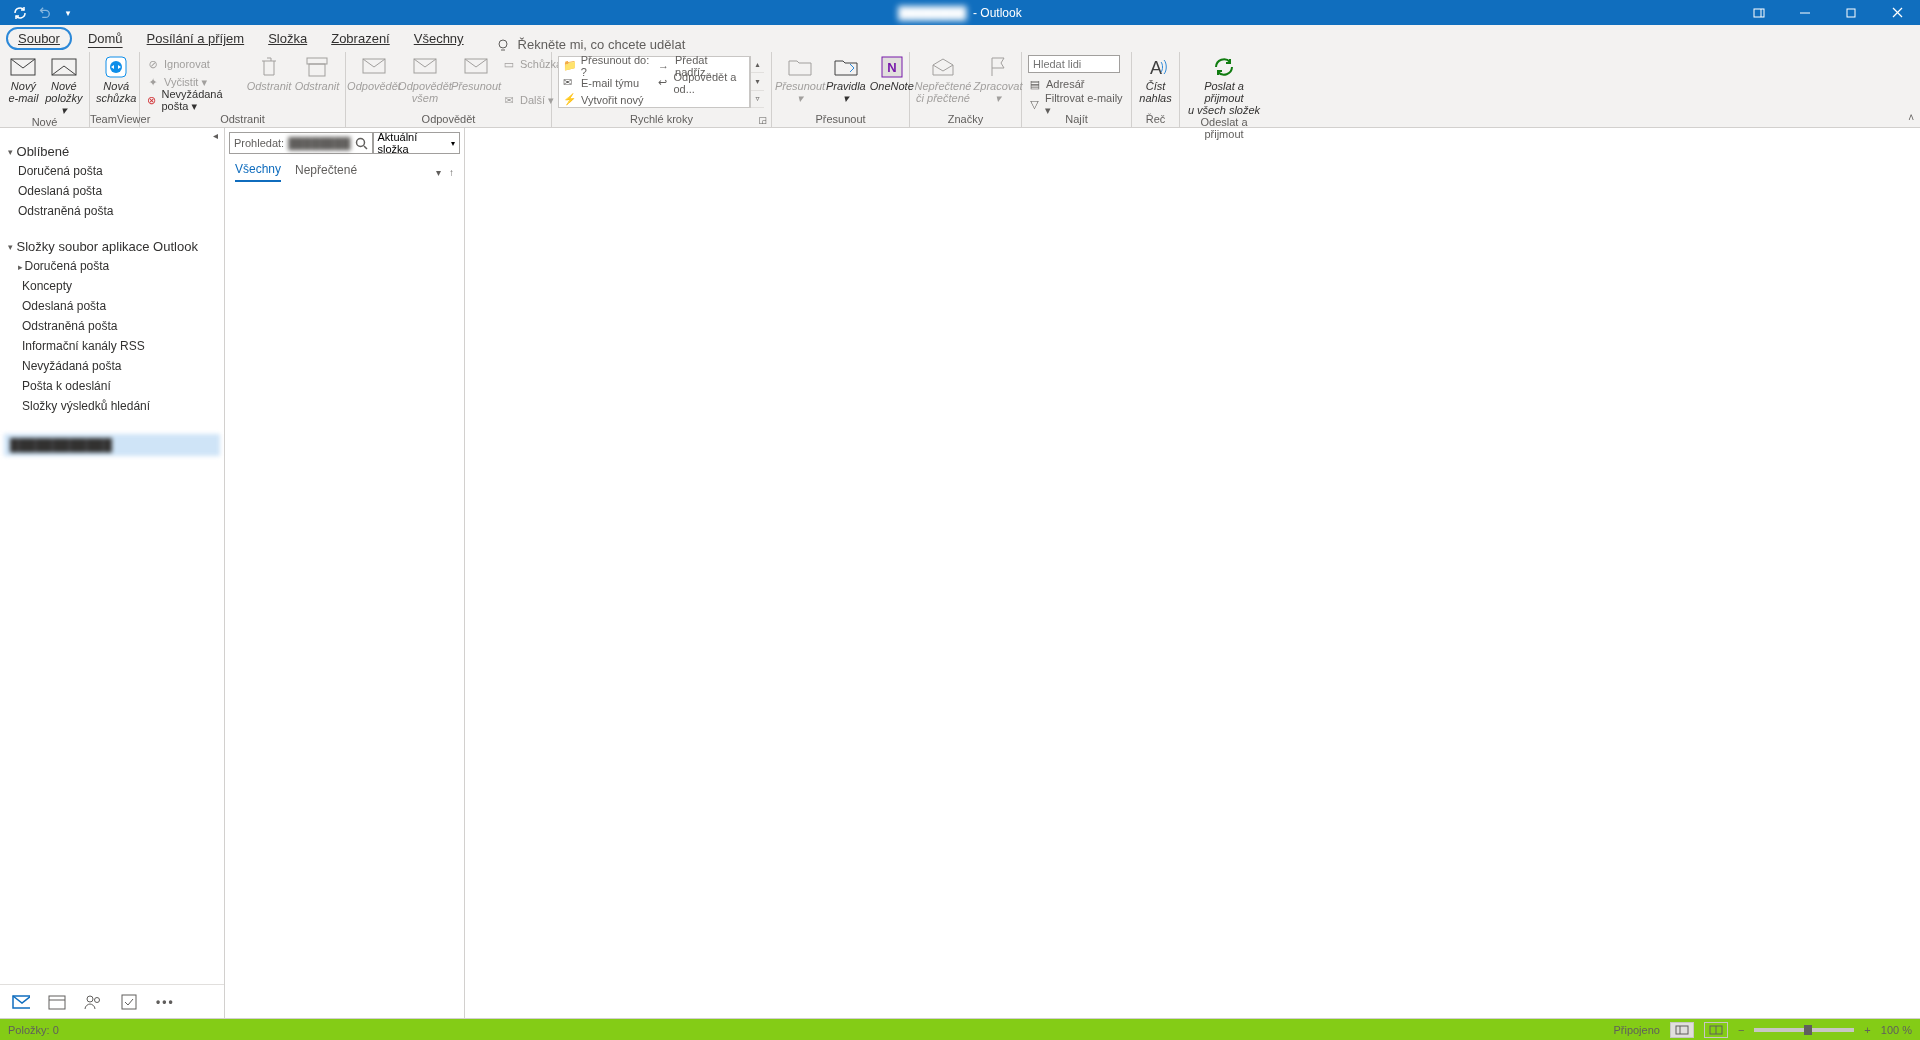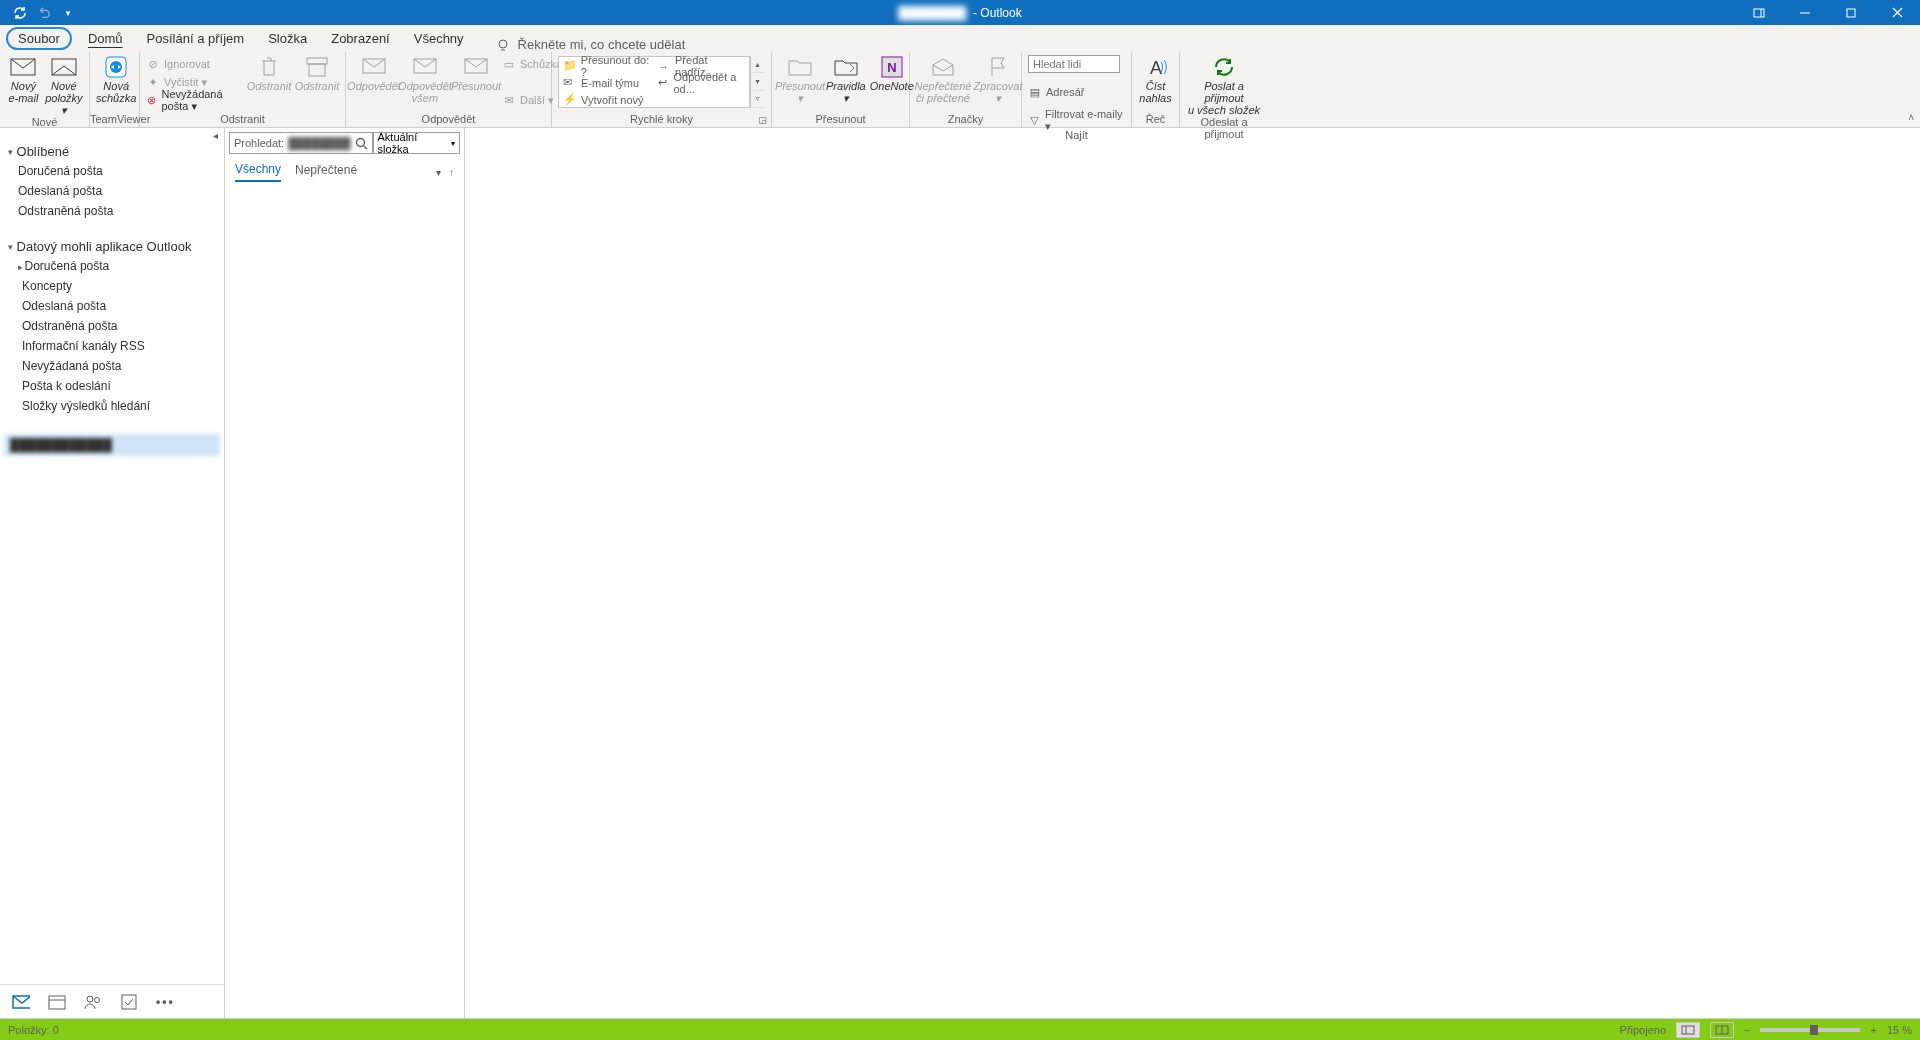--- a/index.html
+++ b/index.html
@@ -8,21 +8,21 @@
 
 .titlebar { height: 25px; background: #106ebe; display: flex; align-items: center; color: #fff; font-size: 12px; position: relative; }
 .titlebar .qat { display: flex; align-items: center; gap: 8px; padding-left: 12px; }
 .titlebar .qat .ico { width: 16px; height: 16px; display:flex; align-items:center; justify-content:center; }
 .titlebar .title-text { position: absolute; left: 50%; transform: translateX(-50%); }
 .titlebar .winctrls { margin-left: auto; display: flex; }
 .titlebar .winctrls .wbtn { width: 46px; height: 25px; display:flex; align-items:center; justify-content:center; }
 
 
 .tabs { height: 27px; background: #f3f2f1; border-bottom: 0; display:flex; align-items:flex-end; padding-left: 4px; gap: 0; font-size: 13px; color:#323130; }
-.tabs .tab { padding: 4px 12px 6px 12px; cursor:default; }
+.tabs .tab { padding: 4px 12px 6px 12px; cursor:default;text-decoration:underline; }
 .tabs .tab.file-tab { border: 2px solid #2b88d8; border-radius: 14px; padding: 2px 10px; margin: 2px 4px 2px 2px; }
 .tabs .tab.active { text-decoration: underline; text-underline-offset: 4px; }
 .tabs .tell-me { display:flex; align-items:center; gap:8px; margin-left: 20px; color:#605e5c; }
 .tabs .tell-me .bulb { width:14px; height:14px; }
 
 
 .ribbon { height: 76px; background: #f3f2f1; border-bottom: 1px solid #d2d0ce; display:flex; position:relative; }
 .group { border-right: 1px solid #d2d0ce; display:flex; flex-direction:column; }
 .group .body { flex:1; display:flex; align-items:flex-start; padding: 2px 6px 0 6px; gap:4px; }
 .group .label { text-align:center; font-size: 11px; color:#605e5c; padding-bottom: 2px; position:relative; }
@@ -377,21 +377,21 @@
             </svg>
           </span>
         <span class="lbl"><span>Zpracovat</span><br>▾</span>
       </div>
     </div>
     <div class="label">Značky</div>
   </div>
 
   <div class="group" style="width:110px">
     <div class="body">
-      <div class="stack" style="gap:10px">
+      <div class="stack" style="gap:2px">
         <input class="find-input" placeholder="Hledat lidi" style="">
         <div class="small-row">
             <span class="ico">▤</span>
             <span>Adresář</span>
           </div>
         <div class="small-row">
             <span class="ico">▽</span>
             <span>Filtrovat e-maily ▾</span>
           </div>
       </div>
@@ -443,21 +443,21 @@
           <span class="chev">▾</span>
           <span>Oblíbené</span>
         </div>
       <div class="fp-item">Doručená pošta</div>
       <div class="fp-item">Odeslaná pošta</div>
       <div class="fp-item">Odstraněná pošta</div>
 
       <div style="height:16px"></div>
       <div class="fp-section-h">
           <span class="chev">▾</span>
-          <span>Datový mohli aplikace Outlook</span>
+          <span>Složky soubor aplikace Outlook</span>
         </div>
       <div class="fp-item"><span class="chev">▸</span><span>Doručená pošta</span></div>
       <div class="fp-item sub">Koncepty</div>
       <div class="fp-item sub">Odeslaná pošta</div>
       <div class="fp-item sub">Odstraněná pošta</div>
       <div class="fp-item sub">Informační kanály RSS</div>
       <div class="fp-item sub">Nevyžádaná pošta</div>
       <div class="fp-item sub">Pošta k odeslání</div>
       <div class="fp-item sub">Složky výsledků hledání</div>
 
@@ -537,15 +537,15 @@
         <svg width="14" height="10" stroke="#605e5c" fill="none">
           <rect x="1" y="1" width="12" height="8"></rect>
           <line x1="7" y1="1" x2="7" y2="9"></line>
         </svg>
       </div>
     <span>−</span>
     <div class="zoom-track">
         <div class="thumb"></div>
       </div>
     <span>+</span>
-    <span>15 %</span>
+    <span>100 %</span>
   </div>
 </div>
 
 </body></html>

